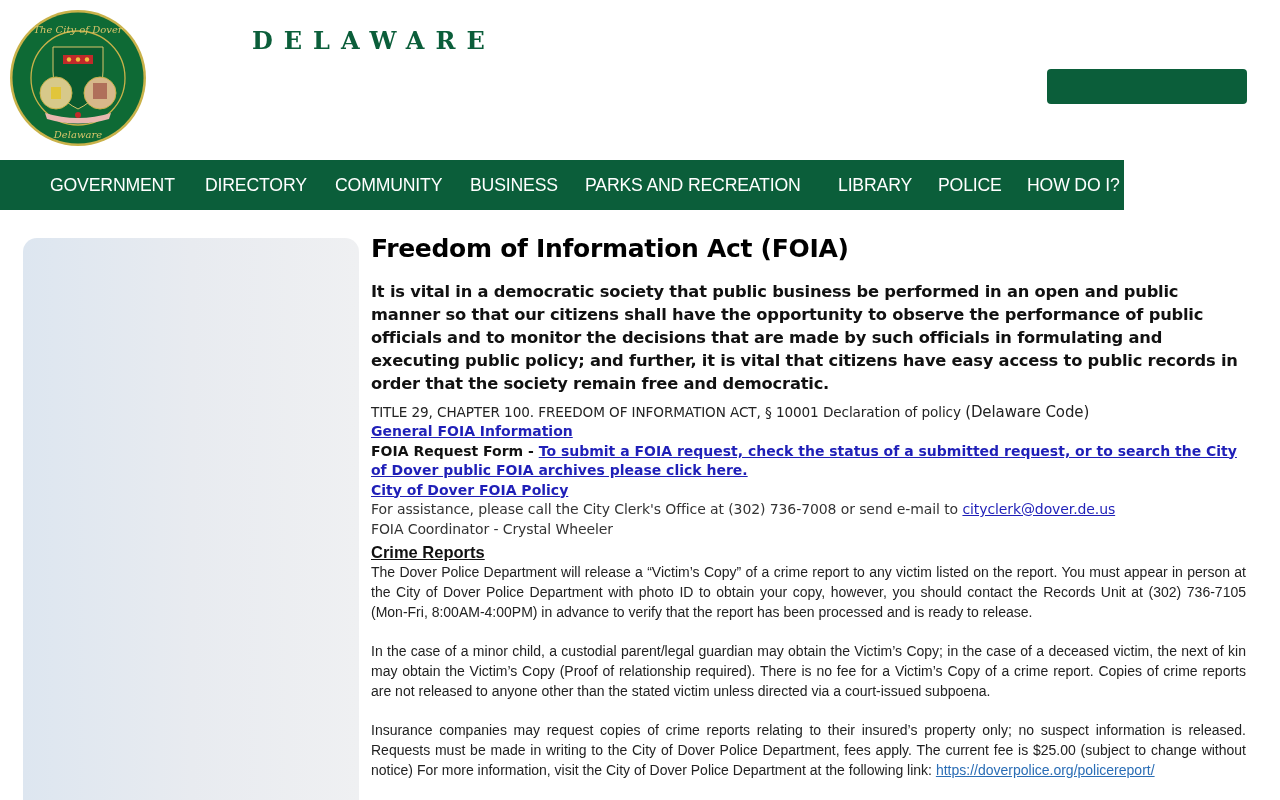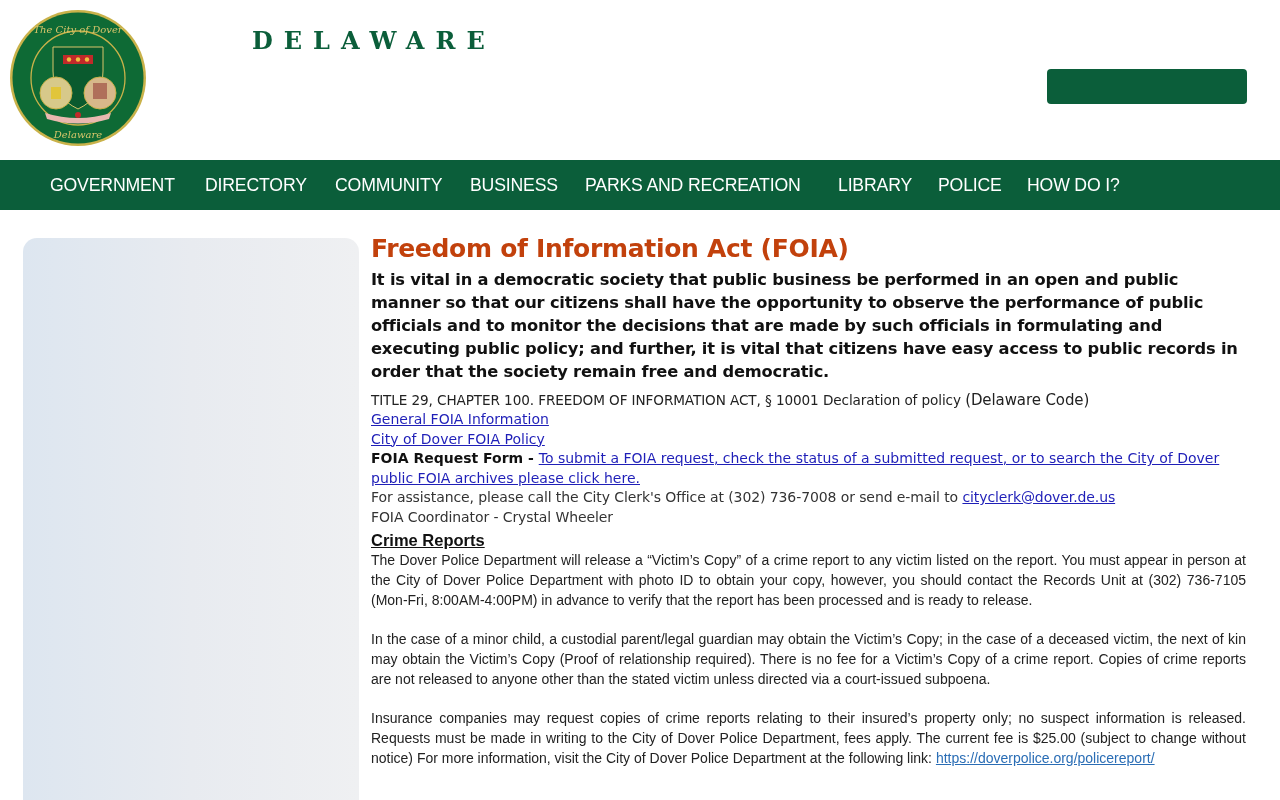--- a/index.html
+++ b/index.html
@@ -18,49 +18,49 @@
     .brand-sub {
       font-family: "DejaVu Serif", serif; font-weight: bold; color: #0b5e3a;
       font-size: 24px; letter-spacing: 11px; margin-left: 92px; margin-top: -8px; white-space: nowrap;
     }
     .header-btn {
       position: absolute; left: 1047px; top: 69px; width: 200px; height: 35px;
       background: #0b5e3a; border-radius: 4px; border: none;
     }
 
     
-    .nav { position: absolute; left: 0; top: 160px; width: 1280px; height: 50px; background: #0b5e3a; }
+    .nav { position: absolute; left: 0; top: 160px; width: 1124px; height: 50px; background: #0b5e3a; }
     .nav ul { list-style: none; display: flex; padding-left: 50px; height: 50px; align-items: center; }
     .nav li {
       color: #ffffff; font-family: "Liberation Sans", sans-serif; font-size: 19px;
       margin-right: 20.5px; white-space: nowrap; transform: scaleX(0.93); transform-origin: left center;
       letter-spacing: -0.2px;
     }
 
     
     .sidebar {
       position: absolute; left: 23px; top: 238px; width: 336px; height: 580px;
       border-radius: 14px;
       background: linear-gradient(90deg, #dde6f0 0%, #e8ebf0 50%, #eff0f2 100%);
     }
 
     
     .main { position: absolute; left: 371px; top: 232px; width: 875px; }
     .page-title {
       font-family: "DejaVu Sans", sans-serif; font-weight: bold; font-size: 25px;
-      color: #c2410c; line-height: 34px; letter-spacing: -0.3px;
+      color: #000000; line-height: 34px; letter-spacing: -0.3px;
     }
     .lead {
-      margin-top: 2px; font-family: "DejaVu Sans", sans-serif; font-weight: bold;
+      margin-top: 14px; font-family: "DejaVu Sans", sans-serif; font-weight: bold;
       font-size: 16.3px; line-height: 23px; color: #111; letter-spacing: -0.2px;
     }
     .citation { font-size: 13.6px; line-height: 19px; color: #222; letter-spacing: -0.1px; margin-top: 8px; }
     .citation .paren { font-size: 15px; }
     .links { font-size: 14px; line-height: 19.5px; }
-    .links a, .links .lbl { font-weight: normal; }
+    .links a, .links .lbl { font-weight: bold; }
     a { color: #1a0dab; text-decoration: underline; }
     .links a { color: #1f1fb8; }
     .row-label { color: #111; font-weight: bold; }
     .info { font-size: 14px; line-height: 19.5px; color: #333; letter-spacing: -0.1px; }
     .info a { color: #1f1fb8; }
 
     .section-title {
       margin-top: 3px; font-family: "Liberation Sans", sans-serif; font-weight: bold;
       font-size: 16.5px; text-decoration: underline; color: #111; line-height: 20px;
     }
@@ -118,24 +118,24 @@
 <main class="main">
   <h1 class="page-title">Freedom of Information Act (FOIA)</h1>
   <p class="lead">It is vital in a democratic society that public business be performed in an open and public manner so that our citizens shall have the opportunity to observe the performance of public officials and to monitor the decisions that are made by such officials in formulating and executing public policy; and further, it is vital that citizens have easy access to public records in order that the society remain free and democratic.</p>
   <div class="citation">
     <span>TITLE 29, CHAPTER 100. FREEDOM OF INFORMATION ACT, § 10001 Declaration of policy</span>
     <span class="paren">(Delaware Code)</span>
   </div>
 
   <div class="links">
     <div><a href="#">General FOIA Information</a></div>
-    <div><a href="#">City of Dover FOIA Policy</a></div>
     <div>
       <span class="row-label">FOIA Request Form - </span><a href="#">To submit a FOIA request, check the status of a submitted request, or to search the City of Dover public FOIA archives please click here.</a>
     </div>
+    <div><a href="#">City of Dover FOIA Policy</a></div>
   </div>
 
   <div class="info">
     <div>
       <span>For assistance, please call the City Clerk's Office at (302) 736-7008 or send e-mail to </span><a href="#"> cityclerk@dover.de.us</a>
     </div>
     <div>FOIA Coordinator - Crystal Wheeler</div>
   </div>
 
   <h2 class="section-title">Crime Reports</h2>

